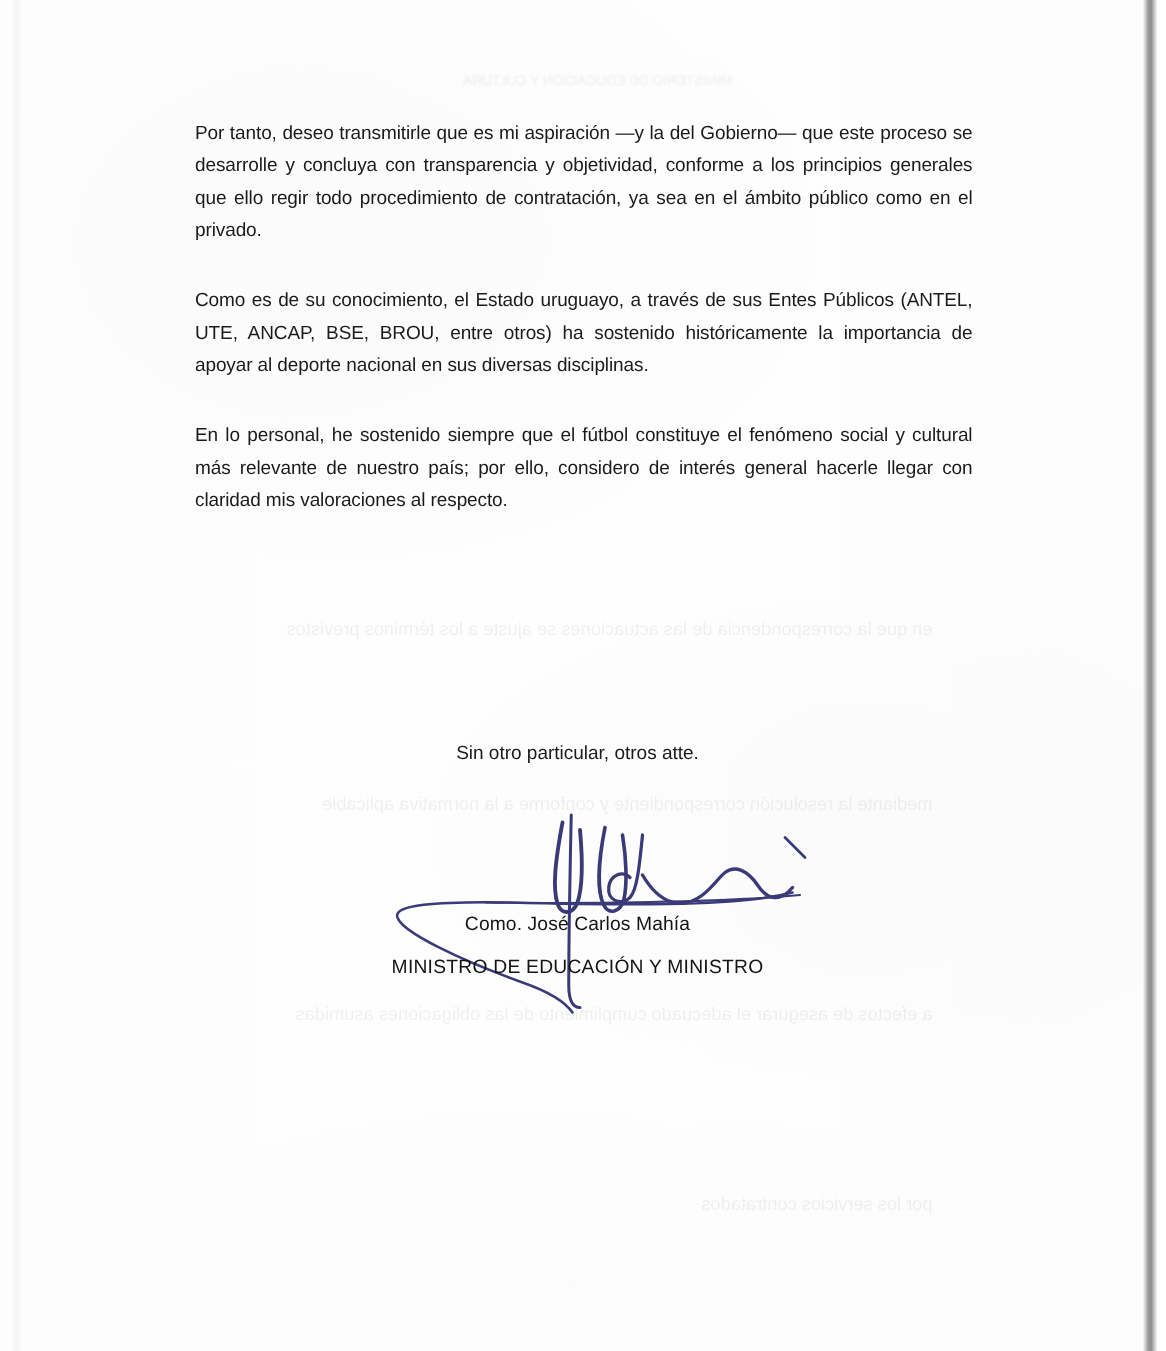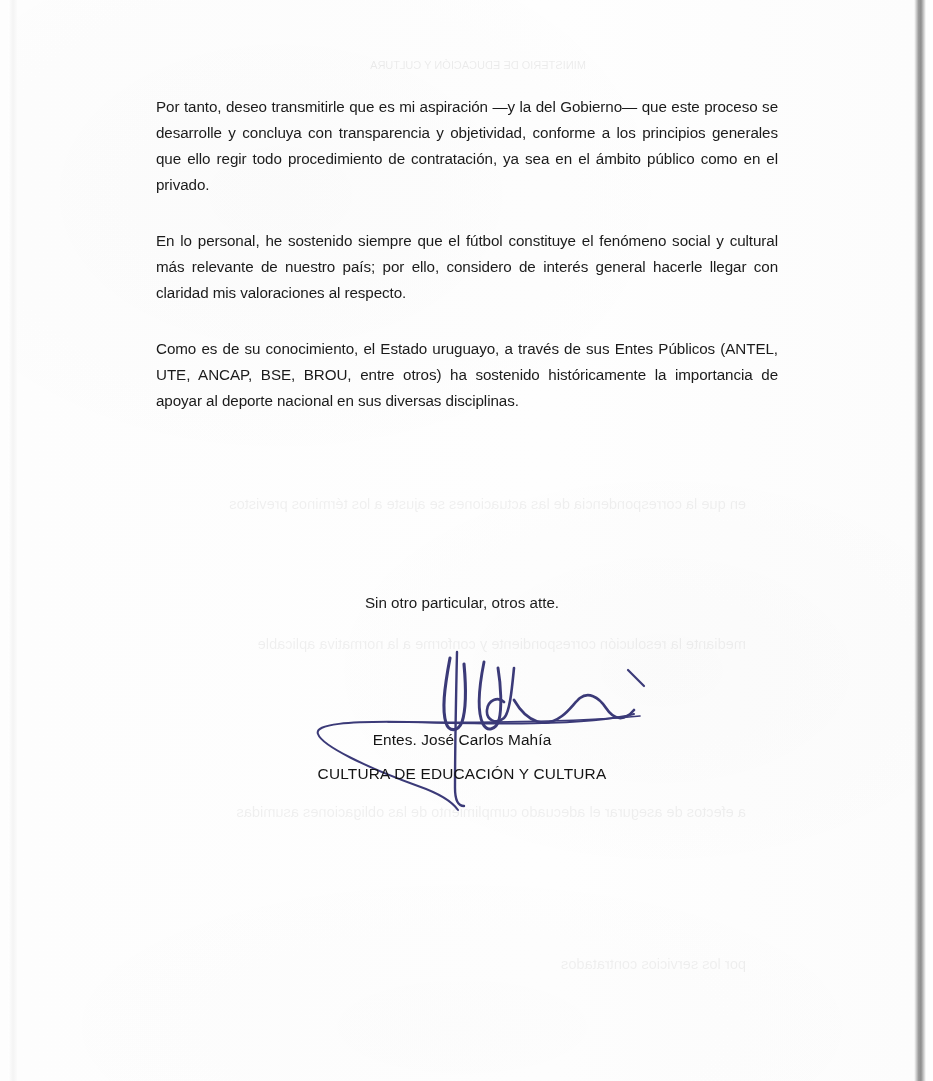--- a/index.html
+++ b/index.html
@@ -159,22 +159,22 @@
     <div class="paper-noise"></div>
 
     <div class="bleed-head">MINISTERIO DE EDUCACIÓN Y CULTURA</div>
     <div class="bleed bleed-1">en que la correspondencia de las actuaciones se ajuste a los términos previstos</div>
     <div class="bleed bleed-2">mediante la resolución correspondiente y conforme a la normativa aplicable</div>
     <div class="bleed bleed-3">a efectos de asegurar el adecuado cumplimiento de las obligaciones asumidas</div>
     <div class="bleed bleed-4">por los servicios contratados</div>
 
     <div class="body-text">
       <p class="para">Por tanto, deseo transmitirle que es mi aspiración —y la del Gobierno— que este proceso se desarrolle y concluya con transparencia y objetividad, conforme a los principios generales que ello regir todo procedimiento de contratación, ya sea en el ámbito público como en el privado.</p>
+      <p class="para">Como es de su conocimiento, el Estado uruguayo, a través de sus Entes Públicos (ANTEL, UTE, ANCAP, BSE, BROU, entre otros) ha sostenido históricamente la importancia de apoyar al deporte nacional en sus diversas disciplinas.</p>
       <p class="para">En lo personal, he sostenido siempre que el fútbol constituye el fenómeno social y cultural más relevante de nuestro país; por ello, considero de interés general hacerle llegar con claridad mis valoraciones al respecto.</p>
-      <p class="para">Como es de su conocimiento, el Estado uruguayo, a través de sus Entes Públicos (ANTEL, UTE, ANCAP, BSE, BROU, entre otros) ha sostenido históricamente la importancia de apoyar al deporte nacional en sus diversas disciplinas.</p>
     </div>
 
     <div class="closing">Sin otro particular, otros atte.</div>
 
     <div class="signature">
       <svg viewBox="0 0 420 200" width="420" height="200" xmlns="http://www.w3.org/2000/svg">
         <g fill="none" stroke="#3b3a78" stroke-linecap="round" stroke-linejoin="round">
 
           <path d="M162 30 C156 62, 154 82, 158 95 C161 104, 170 104, 174 94 C178 82, 178 58, 176 36" stroke-width="3.1"></path>
 
@@ -190,21 +190,21 @@
           <path d="M346 86 C300 98, 200 96, 120 94 C60 93, 26 96, 30 106
                    C34 118, 80 140, 130 158 C150 165, 163 172, 170 182" stroke-width="2.0"></path>
 
           <path d="M352 88 C290 94, 180 95, 100 94" stroke-width="1.7"></path>
 
           <path d="M169 24 C168 70, 167 120, 167 160 C167 172, 170 178, 176 178" stroke-width="2.4"></path>
         </g>
       </svg>
     </div>
 
-    <div class="sig-name">Entes. José Carlos Mahía</div>
-    <div class="sig-title">CULTURA DE EDUCACIÓN Y CULTURA</div>
+    <div class="sig-name">Como. José Carlos Mahía</div>
+    <div class="sig-title">MINISTRO DE EDUCACIÓN Y MINISTRO</div>
 
     <div class="left-edge"></div>
   </div>
 
   <div class="spine"></div>
   <div class="right-white"></div>
 </div>
 
 </body></html>

